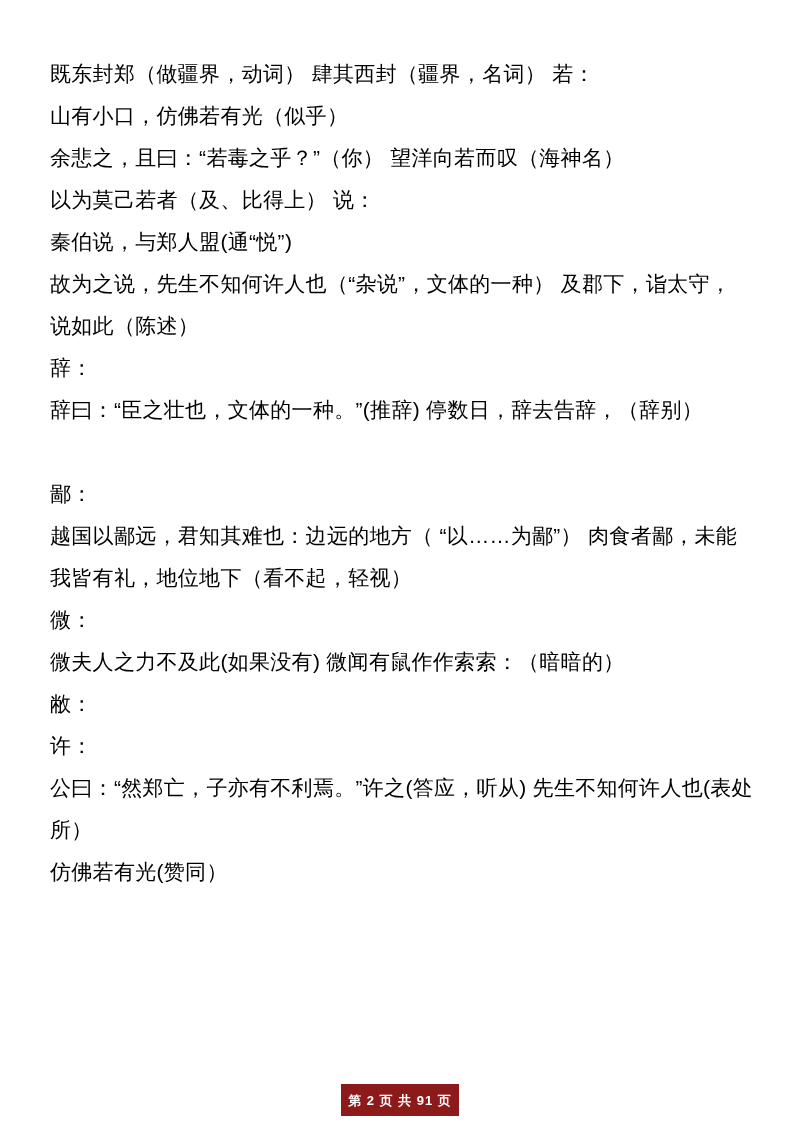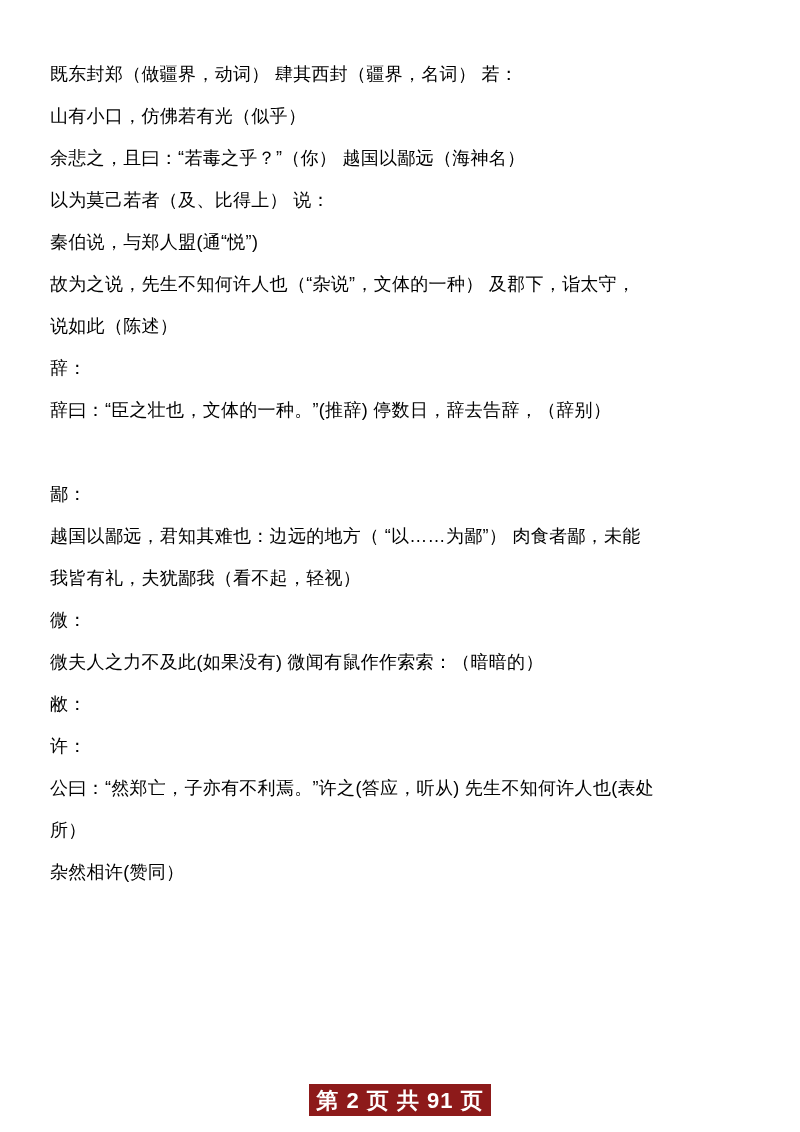--- a/index.html
+++ b/index.html
@@ -14,68 +14,68 @@
     background: #ffffff;
     overflow: hidden;
     font-family: "Liberation Sans", sans-serif;
   }
   .content {
     position: absolute;
     top: 53px;
     left: 50px;
     width: 706px;
     color: #000000;
-    font-size: 18px;
+    font-size: 21px;
     line-height: 42px;
     letter-spacing: 0.3px;
   }
   .line {
     min-height: 42px;
     white-space: pre-wrap;
   }
   .footer {
     position: absolute;
     top: 1084px;
     left: 0;
     width: 100%;
     text-align: center;
   }
   .page-badge {
     display: inline-block;
     font-weight: bold;
-    font-size: 22px;
+    font-size: 13px;
     line-height: 17px;
     padding: 8px 7px 7px 7px;
     letter-spacing: 1px;
     white-space: pre;
   }
 </style>
 </head>
 <body>
 
 <div class="page" style="background: rgb(255, 255, 255);">
   <div class="content" style="color: rgb(0, 0, 0);">
     <div class="line">既东封郑（做疆界，动词） 肆其西封（疆界，名词） 若：</div>
     <div class="line">山有小口，仿佛若有光（似乎）</div>
-    <div class="line">余悲之，且曰：“若毒之乎？”（你） 越国以鄙远（海神名）</div>
+    <div class="line">余悲之，且曰：“若毒之乎？”（你） 望洋向若而叹（海神名）</div>
     <div class="line">以为莫己若者（及、比得上） 说：</div>
     <div class="line">秦伯说，与郑人盟(通“悦”)</div>
     <div class="line">故为之说，先生不知何许人也（“杂说”，文体的一种） 及郡下，诣太守，</div>
     <div class="line">说如此（陈述）</div>
     <div class="line">辞：</div>
     <div class="line">辞曰：“臣之壮也，文体的一种。”(推辞) 停数日，辞去告辞，（辞别）</div>
     <div class="line"></div>
     <div class="line">鄙：</div>
     <div class="line">越国以鄙远，君知其难也：边远的地方（ “以……为鄙”） 肉食者鄙，未能</div>
-    <div class="line">我皆有礼，夫犹鄙我（看不起，轻视）</div>
+    <div class="line">我皆有礼，地位地下（看不起，轻视）</div>
     <div class="line">微：</div>
     <div class="line">微夫人之力不及此(如果没有) 微闻有鼠作作索索：（暗暗的）</div>
     <div class="line">敝：</div>
     <div class="line">许：</div>
     <div class="line">公曰：“然郑亡，子亦有不利焉。”许之(答应，听从) 先生不知何许人也(表处</div>
     <div class="line">所）</div>
-    <div class="line">杂然相许(赞同）</div>
+    <div class="line">仿佛若有光(赞同）</div>
   </div>
 
   <div class="footer">
     <span class="page-badge" style="background: rgb(141, 26, 26); color: rgb(255, 255, 255);">第 2 页 共 91 页</span>
   </div>
 </div>
 
 </body></html>

